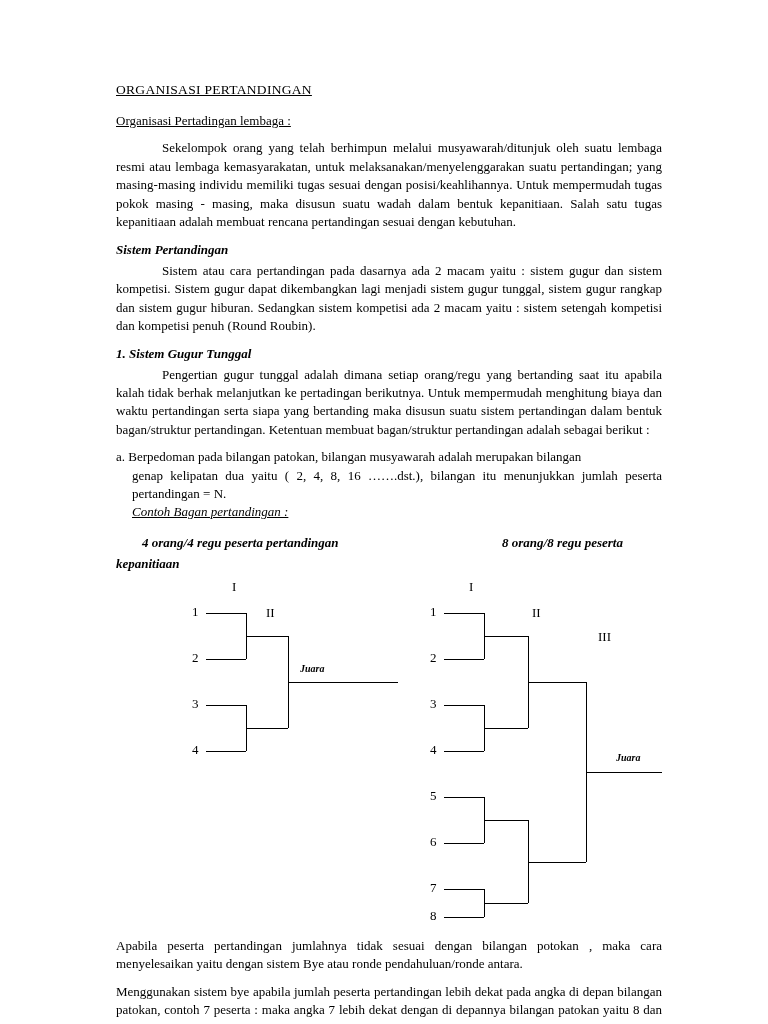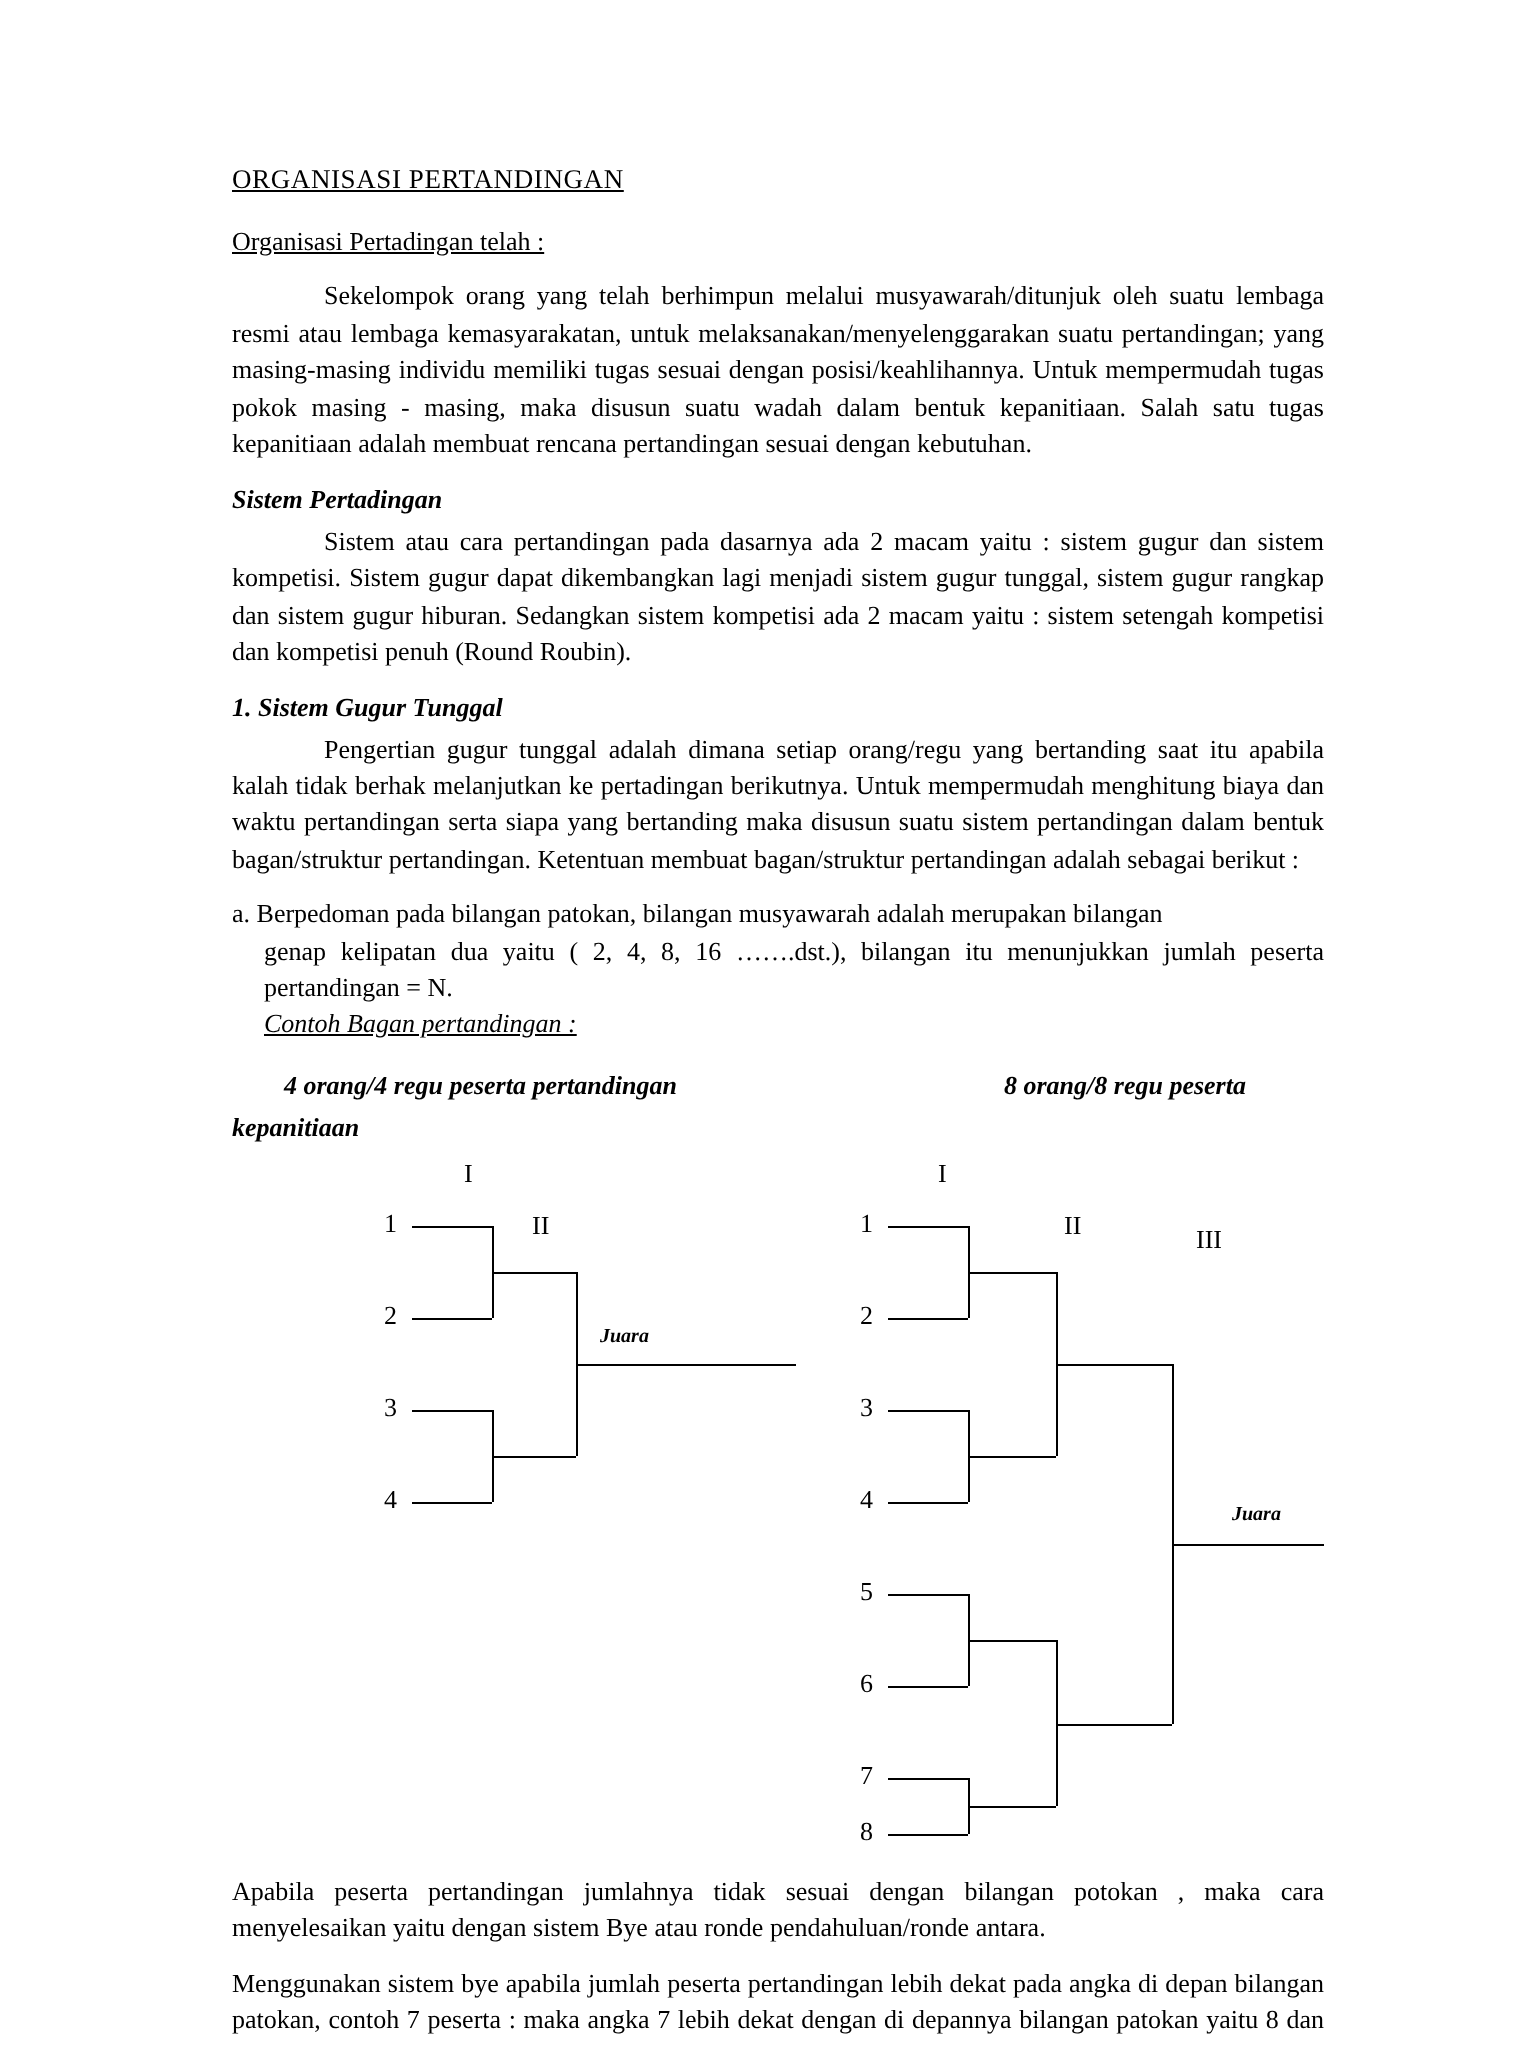--- a/index.html
+++ b/index.html
@@ -136,25 +136,25 @@
   }
 </style>
 </head>
 <body>
 
 <div class="page">
   <div class="content">
 
     <h1 class="doc-title">ORGANISASI PERTANDINGAN</h1>
 
-    <p class="para"><span class="lead-underline">Organisasi Pertadingan telah :</span></p>
+    <p class="para"><span class="lead-underline">Organisasi Pertadingan lembaga :</span></p>
 
     <p class="para"><span class="indent"></span><span>Sekelompok orang yang telah berhimpun melalui musyawarah/ditunjuk oleh suatu lembaga resmi atau lembaga kemasyarakatan, untuk melaksanakan/menyelenggarakan suatu pertandingan; yang masing-masing individu memiliki tugas sesuai dengan posisi/keahlihannya. Untuk mempermudah tugas pokok masing - masing, maka disusun suatu wadah dalam bentuk kepanitiaan. Salah satu tugas kepanitiaan adalah membuat rencana pertandingan sesuai dengan kebutuhan.</span></p>
 
-    <div class="section-head">Sistem Pertadingan</div>
+    <div class="section-head">Sistem Pertandingan</div>
 
     <p class="para"><span class="indent"></span><span>Sistem atau cara pertandingan pada dasarnya ada 2 macam yaitu : sistem gugur dan sistem kompetisi. Sistem gugur dapat dikembangkan lagi menjadi sistem gugur tunggal, sistem gugur rangkap dan sistem gugur hiburan. Sedangkan sistem kompetisi ada 2 macam yaitu : sistem setengah kompetisi dan kompetisi penuh (Round Roubin).</span></p>
 
     <div class="section-head">1. Sistem Gugur Tunggal</div>
 
     <p class="para"><span class="indent"></span><span>Pengertian gugur tunggal adalah dimana setiap orang/regu yang bertanding saat itu apabila kalah tidak berhak melanjutkan ke pertadingan berikutnya. Untuk mempermudah menghitung biaya dan waktu pertandingan serta siapa yang bertanding maka disusun suatu sistem pertandingan dalam bentuk bagan/struktur pertandingan. Ketentuan membuat bagan/struktur pertandingan adalah sebagai berikut :</span></p>
 
     <p class="list-item"><span>a. Berpedoman pada bilangan patokan, bilangan musyawarah adalah merupakan bilangan</span><span class="sub">genap kelipatan dua yaitu ( 2, 4, 8, 16 …….dst.), bilangan itu menunjukkan jumlah peserta pertandingan = N.</span></p>
 
     <div class="contoh">Contoh Bagan pertandingan :</div>
@@ -191,21 +191,21 @@
         <div class="vline" style="left:172px; top:57px; height:92px;"></div>
 
         <div class="hline" style="left:172px; top:103px; width:110px;"></div>
         <div class="juara" style="left:184px; top:84px;">Juara</div>
       </div>
 
       <div>
 
         <div class="rnum" style="left:353px; top:0px;">I</div>
         <div class="rnum" style="left:416px; top:26px;">II</div>
-        <div class="rnum" style="left:482px; top:33px;">III</div>
+        <div class="rnum" style="left:482px; top:50px;">III</div>
 
         <div class="lbl" style="left:314px; top:25px;">1</div>
         <div class="lbl" style="left:314px; top:71px;">2</div>
         <div class="lbl" style="left:314px; top:117px;">3</div>
         <div class="lbl" style="left:314px; top:163px;">4</div>
         <div class="lbl" style="left:314px; top:209px;">5</div>
         <div class="lbl" style="left:314px; top:255px;">6</div>
         <div class="lbl" style="left:314px; top:301px;">7</div>
         <div class="lbl" style="left:314px; top:329px;">8</div>
 

